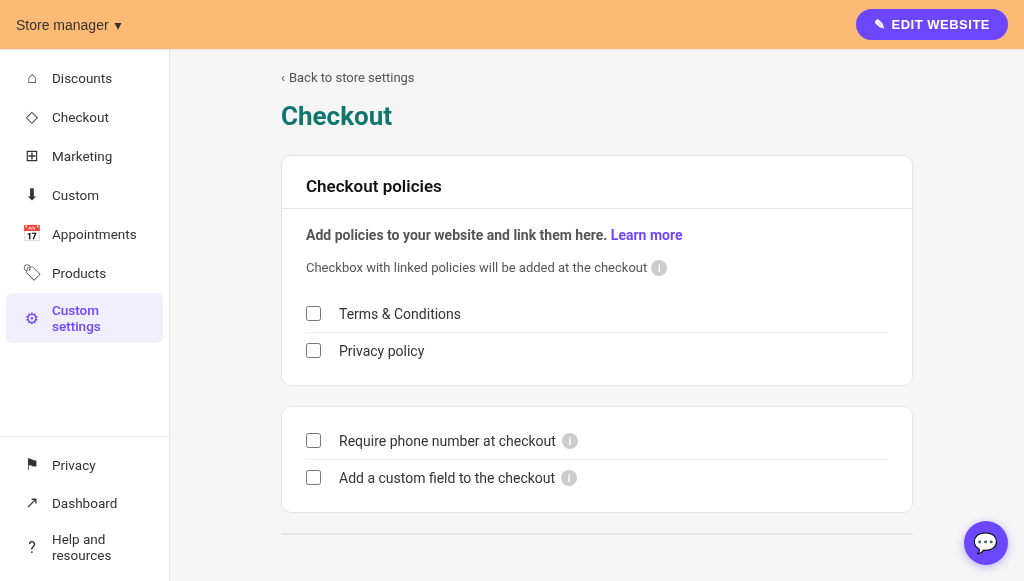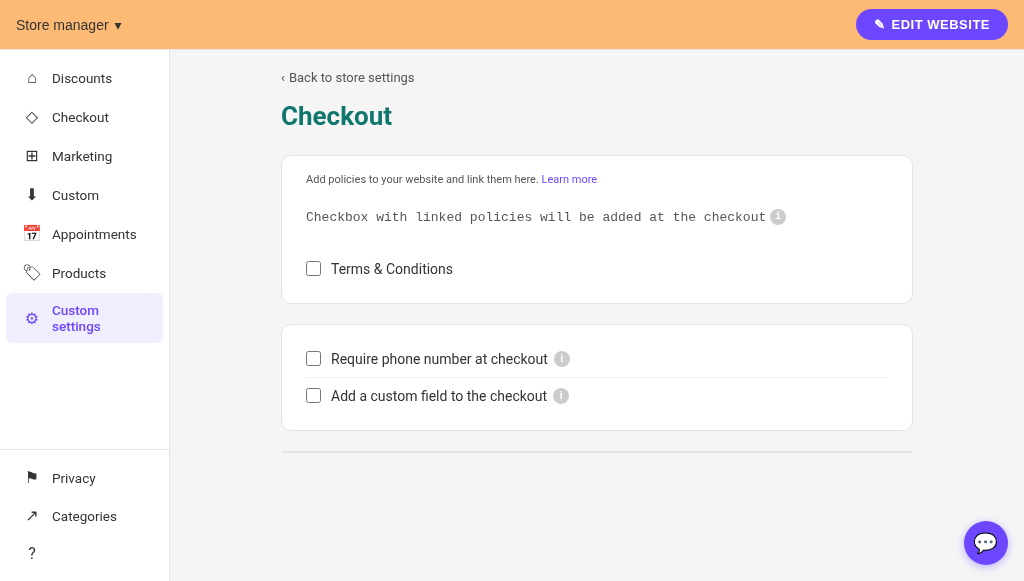--- a/index.html
+++ b/index.html
@@ -127,55 +127,54 @@
       padding: 20px 24px 12px;
       font-size: 17px;
       font-weight: 600;
       color: #111;
       border-bottom: 1px solid #e5e5e5;
     }
     .card-body {
       padding: 16px 24px;
     }
     .card-desc {
-      font-size: 11px;
+      font-size: 14px;
       color: #555;
-      margin-bottom: 20px;
+      margin-bottom: 14px;
       line-height: 1.5;
+      font-weight: bold;
     }
     .card-desc a {
       color: #6c47ff;
       text-decoration: none;
     }
     .card-desc-sub {
       font-size: 13px;
       color: #555;
-      margin-bottom: 26px;
-      display: flex;
-      align-items: flex-end;
+      margin-bottom: 20px;
+      display: flex;
+      align-items: flex-start;
       gap: 4px;
-      font-family: Liberation Mono, monospace;
     }
     .info-icon {
       display: inline-flex;
       align-items: center;
       justify-content: center;
       width: 16px;
       height: 16px;
       border-radius: 50%;
       background: #ccc;
       color: #fff;
       font-size: 10px;
       font-weight: bold;
       cursor: pointer;
     }
     .checkbox-item {
       display: flex;
-      align-items: center;
-      gap: 10px;
+      gap: 18px;
       padding: 10px 0;
       font-size: 14px;
       color: #333;
       border-bottom: 1px solid #f0f0f0;
     }
     .checkbox-item:last-child { border-bottom: none; }
     .checkbox-item input[type="checkbox"] {
       width: 15px;
       height: 15px;
       cursor: pointer;
@@ -253,48 +252,54 @@
 
     <div class="sidebar-spacer"></div>
 
     <div class="sidebar-bottom">
       <div class="sidebar-item">
         <span class="icon">⚑</span>
         <span>Privacy</span>
       </div>
       <div class="sidebar-item">
         <span class="icon">↗</span>
-        <span>Categories</span>
+        <span>Dashboard</span>
       </div>
       <div class="sidebar-item">
         <span class="icon">?</span>
+        <span>Help and resources</span>
       </div>
     </div>
   </nav>
 
   <main class="main">
     <div class="main-inner">
       <div class="back-link">
         <span>‹</span>
         <span>Back to store settings</span>
       </div>
       <h1 class="page-title">Checkout</h1>
 
       <div class="card">
+        <div class="card-header">Checkout policies</div>
         <div class="card-body">
           <div class="card-desc">
             Add policies to your website and link them here. <a href="#">Learn more</a>
           </div>
           <div class="card-desc-sub">
             Checkbox with linked policies will be added at the checkout
             <span class="info-icon">i</span>
           </div>
           <div class="checkbox-item">
             <input type="checkbox" id="terms" style="">
             <label for="terms">Terms &amp; Conditions</label>
+          </div>
+          <div class="checkbox-item">
+            <input type="checkbox" id="privacy" style="">
+            <label for="privacy">Privacy policy</label>
           </div>
         </div>
       </div>
 
       <div class="card">
         <div class="card-body">
           <div class="checkbox-item">
             <input type="checkbox" id="phone" style="">
             <label for="phone">
               Require phone number at checkout

